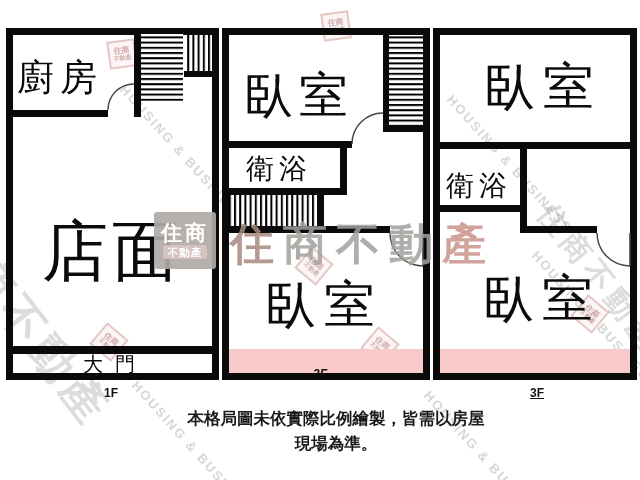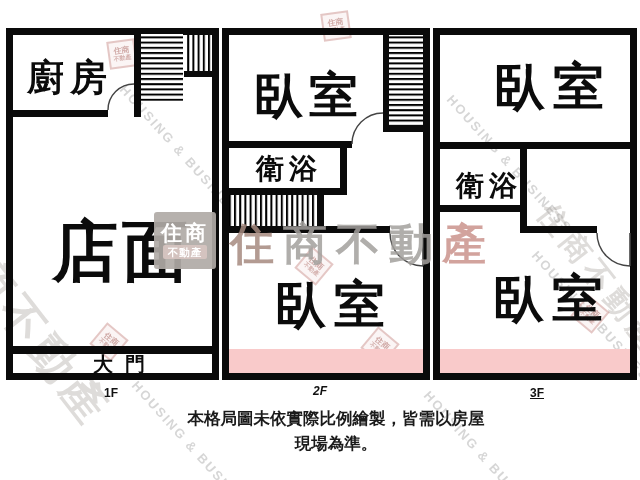--- a/index.html
+++ b/index.html
@@ -4,21 +4,21 @@
 <style>
   html,body{margin:0;padding:0;background:#fff;}
   .stage{position:relative;width:640px;height:480px;background:#fff;overflow:hidden;
          font-family:"Liberation Sans",sans-serif;}
   .stage svg{position:absolute;left:0;top:0;z-index:1;}
   .wall{fill:var(--wall);}
   .arc{fill:none;stroke:var(--arc);stroke-width:1.4;}
   .leaf{stroke:var(--arc);stroke-width:1.6;}
   .pink{fill:var(--pink_highlight);}
   .lbl{position:absolute;z-index:2;transform:translate(-50%,-50%);white-space:nowrap;
-       font-weight:700;color:#0b0b0b;line-height:1;margin-left:10px;}
+       font-weight:400;color:#0b0b0b;line-height:1;}
   .flbl{position:absolute;z-index:2;transform:translate(-50%,-50%);white-space:nowrap;
         font-weight:700;color:#111;font-size:12px;}
   
   #wm-tiles{position:absolute;inset:0;z-index:0;}
   .wm-en{position:absolute;font-size:13px;font-weight:700;letter-spacing:2px;
          color:rgba(148,148,148,.38);white-space:nowrap;transform-origin:0 0;}
   .wm-cjk{position:absolute;font-weight:700;letter-spacing:6px;
           color:rgba(155,148,144,.33);white-space:nowrap;transform-origin:0 0;}
   .wm-logo{position:absolute;width:24px;height:24px;border:2px solid rgba(195,130,125,.4);
            background:rgba(232,202,199,.18);display:flex;flex-direction:column;
@@ -142,21 +142,21 @@
   </svg>
 
   <div class="lbl" style="left:60px;top:77px;font-size:37px;letter-spacing:6px;">廚房</div>
   <div class="lbl" style="left:112px;top:251px;font-size:66px;letter-spacing:4px;">店面</div>
   <div class="lbl" style="left:115px;top:364px;font-size:20px;letter-spacing:12px;">大門</div>
   <div class="flbl" style="left:111px;top:393px;">1F</div>
 
   <div class="lbl" style="left:299px;top:95px;font-size:49px;letter-spacing:6px;">臥室</div>
   <div class="lbl" style="left:279px;top:169px;font-size:28px;letter-spacing:5px;">衛浴</div>
   <div class="lbl" style="left:324px;top:304px;font-size:51px;letter-spacing:8px;">臥室</div>
-  <div class="flbl" style="left:320px;top:391px;font-style:italic;">2F</div>
+  <div class="flbl" style="left:320px;top:374px;font-style:italic;">2F</div>
 
   <div class="lbl" style="left:543px;top:86px;font-size:51px;letter-spacing:8px;">臥室</div>
   <div class="lbl" style="left:479px;top:186px;font-size:28px;letter-spacing:5px;">衛浴</div>
   <div class="lbl" style="left:542px;top:298px;font-size:51px;letter-spacing:8px;">臥室</div>
   <div class="flbl" style="left:537px;top:393px;text-decoration:underline;">3F</div>
 
   <div class="wm-box">
     <div class="big">住商</div>
     <div class="small">不動產</div>
   </div>

